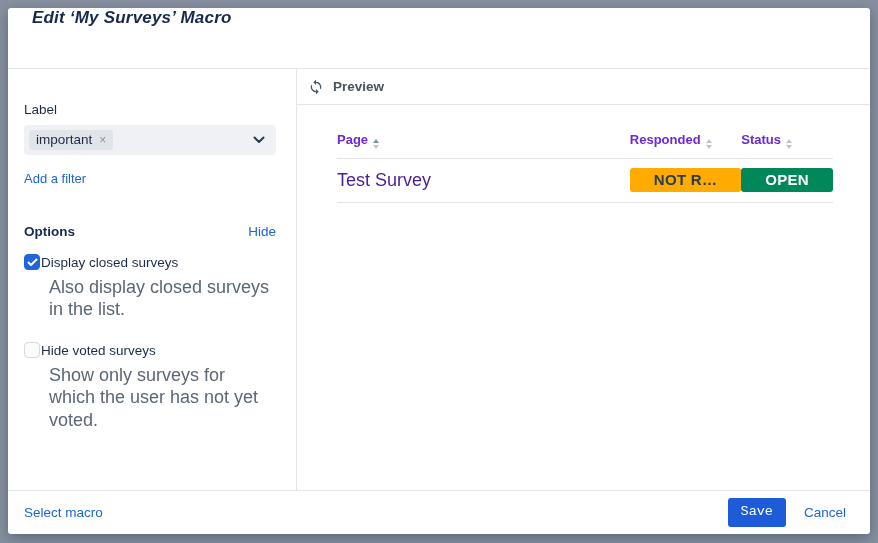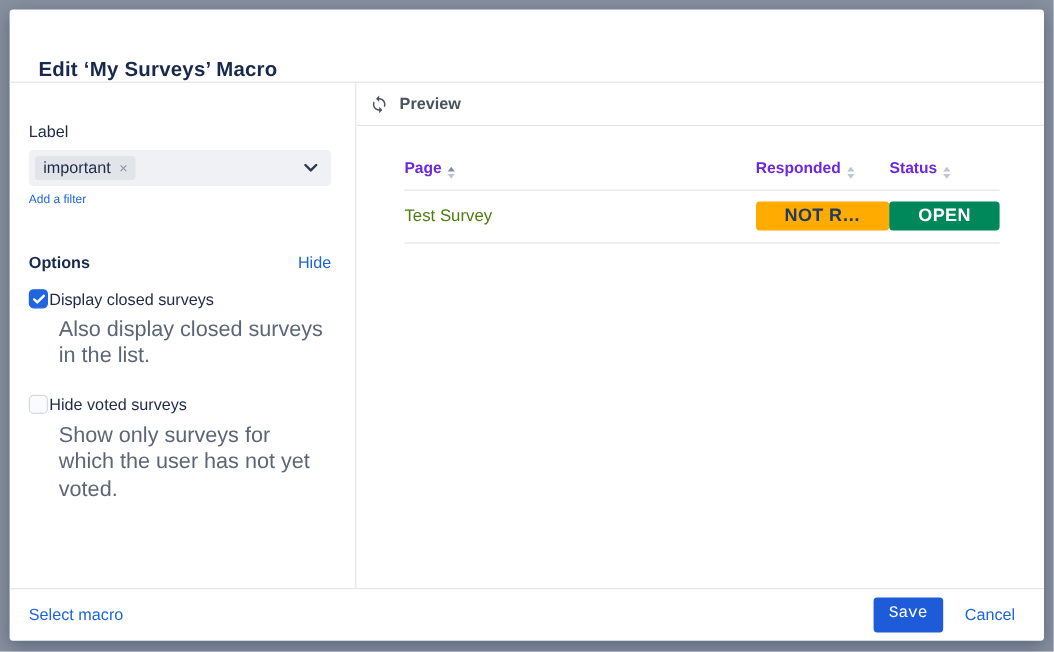--- a/index.html
+++ b/index.html
@@ -10,40 +10,40 @@
     position:relative; overflow:hidden;
     -webkit-font-smoothing:antialiased;
   }
   .dialog {
     position:absolute; left:8px; top:8px; width:862px; height:526px;
     background:#ffffff; border-radius:3px;
     box-shadow:0 4px 14px rgba(9,30,66,.35);
     display:flex; flex-direction:column; box-sizing:border-box;
   }
   
-  .dialog-header { flex:0 0 60px; border-bottom:1px solid #e3e5e9; display:flex; align-items:flex-end; padding:0 24px; }
+  .dialog-header { flex:0 0 60px; border-bottom:1px solid #e3e5e9; display:flex; align-items:flex-start; padding:0 24px;font-style:italic; }
   .dialog-title { font-size:17px; font-weight:bold; color:#17294d; letter-spacing:.2px; }
 
   
   .dialog-body { flex:1 1 auto; display:flex; min-height:0; }
   .left-panel { flex:0 0 289px; width:289px; border-right:1px solid #e3e5e9; box-sizing:border-box; padding:0 20px 0 16px; }
 
   .field-label { margin-top:33px; font-size:13.5px; color:#1e2b47; }
   .select {
     margin-top:8px; height:30px; background:#f0f1f4; border-radius:4px;
     display:flex; align-items:center; padding:0 11px 0 5px; cursor:pointer; box-sizing:border-box;
   }
   .tag {
     background:#e1e4e9; border-radius:3px; padding:3px 7px;
     font-size:13.5px; color:#1e2b47; display:inline-flex; align-items:center; gap:7px; line-height:1;
   }
   .tag-x { color:#8a93a3; font-size:12px; cursor:pointer; line-height:1; }
   .select-chevron { margin-left:auto; display:flex; }
 
-  .add-filter { display:inline-block; margin-top:6px; font-size:10px; color:#1c64d9; text-decoration:none; cursor:pointer; }
+  .add-filter { display:inline-block; margin-top:16px; font-size:13px; color:#1c64d9; text-decoration:none; cursor:pointer; }
 
   .options-row { margin-top:37px; display:flex; justify-content:space-between; align-items:baseline; }
   .options-heading { font-size:13.5px; font-weight:bold; color:#17294d; }
   .hide-link { font-size:13.5px; color:#1c64d9; text-decoration:none; cursor:pointer;text-align:right; }
 
   .check-group { margin-top:15px; }
   .check-group + .check-group { margin-top:22px; }
   .check-row { display:flex; align-items:center; gap:1px; }
   .checkbox {
     width:16px; height:16px; box-sizing:border-box; border-radius:4px;
@@ -64,21 +64,21 @@
   .refresh-icon { display:flex; cursor:pointer; }
   .preview-body { padding:27px 37px 0 40px; }
   table.preview-table { width:100%; border-collapse:collapse; }
   .preview-table th {
     text-align:left; font-size:13px; color:#6d28d9; font-weight:bold;
     padding:0 0 9px 0; border-bottom:1px solid #e0e3e8; white-space:nowrap; cursor:pointer;
   }
   .preview-table td { padding:9px 0 10px 0; border-bottom:1px solid #e0e3e8; vertical-align:middle; }
   .col-responded { width:96px; }
   .col-status { width:62px; }
-  .page-link { color:#4d7c0f; font-size:14px; text-decoration:none; cursor:pointer; }
+  .page-link { color:#4c1d95; font-size:18px; text-decoration:none; cursor:pointer; }
   .badge {
     display:inline-block; font-size:15px; font-weight:bold; letter-spacing:.3px;
     padding:3px 24px; border-radius:3px; line-height:1.2; white-space:nowrap;
   }
   .badge.orange { background:#ffab00; color:#253a5c; }
   .badge.green  { background:#00875a; color:#ffffff; }
 
   .sort { display:inline-flex; flex-direction:column; gap:2px; margin-left:5px; vertical-align:1px; }
   .sort i { display:block; width:0; height:0; border-left:3.5px solid transparent; border-right:3.5px solid transparent; }
   .sort .up   { border-bottom:4px solid #bcc5d2; }

